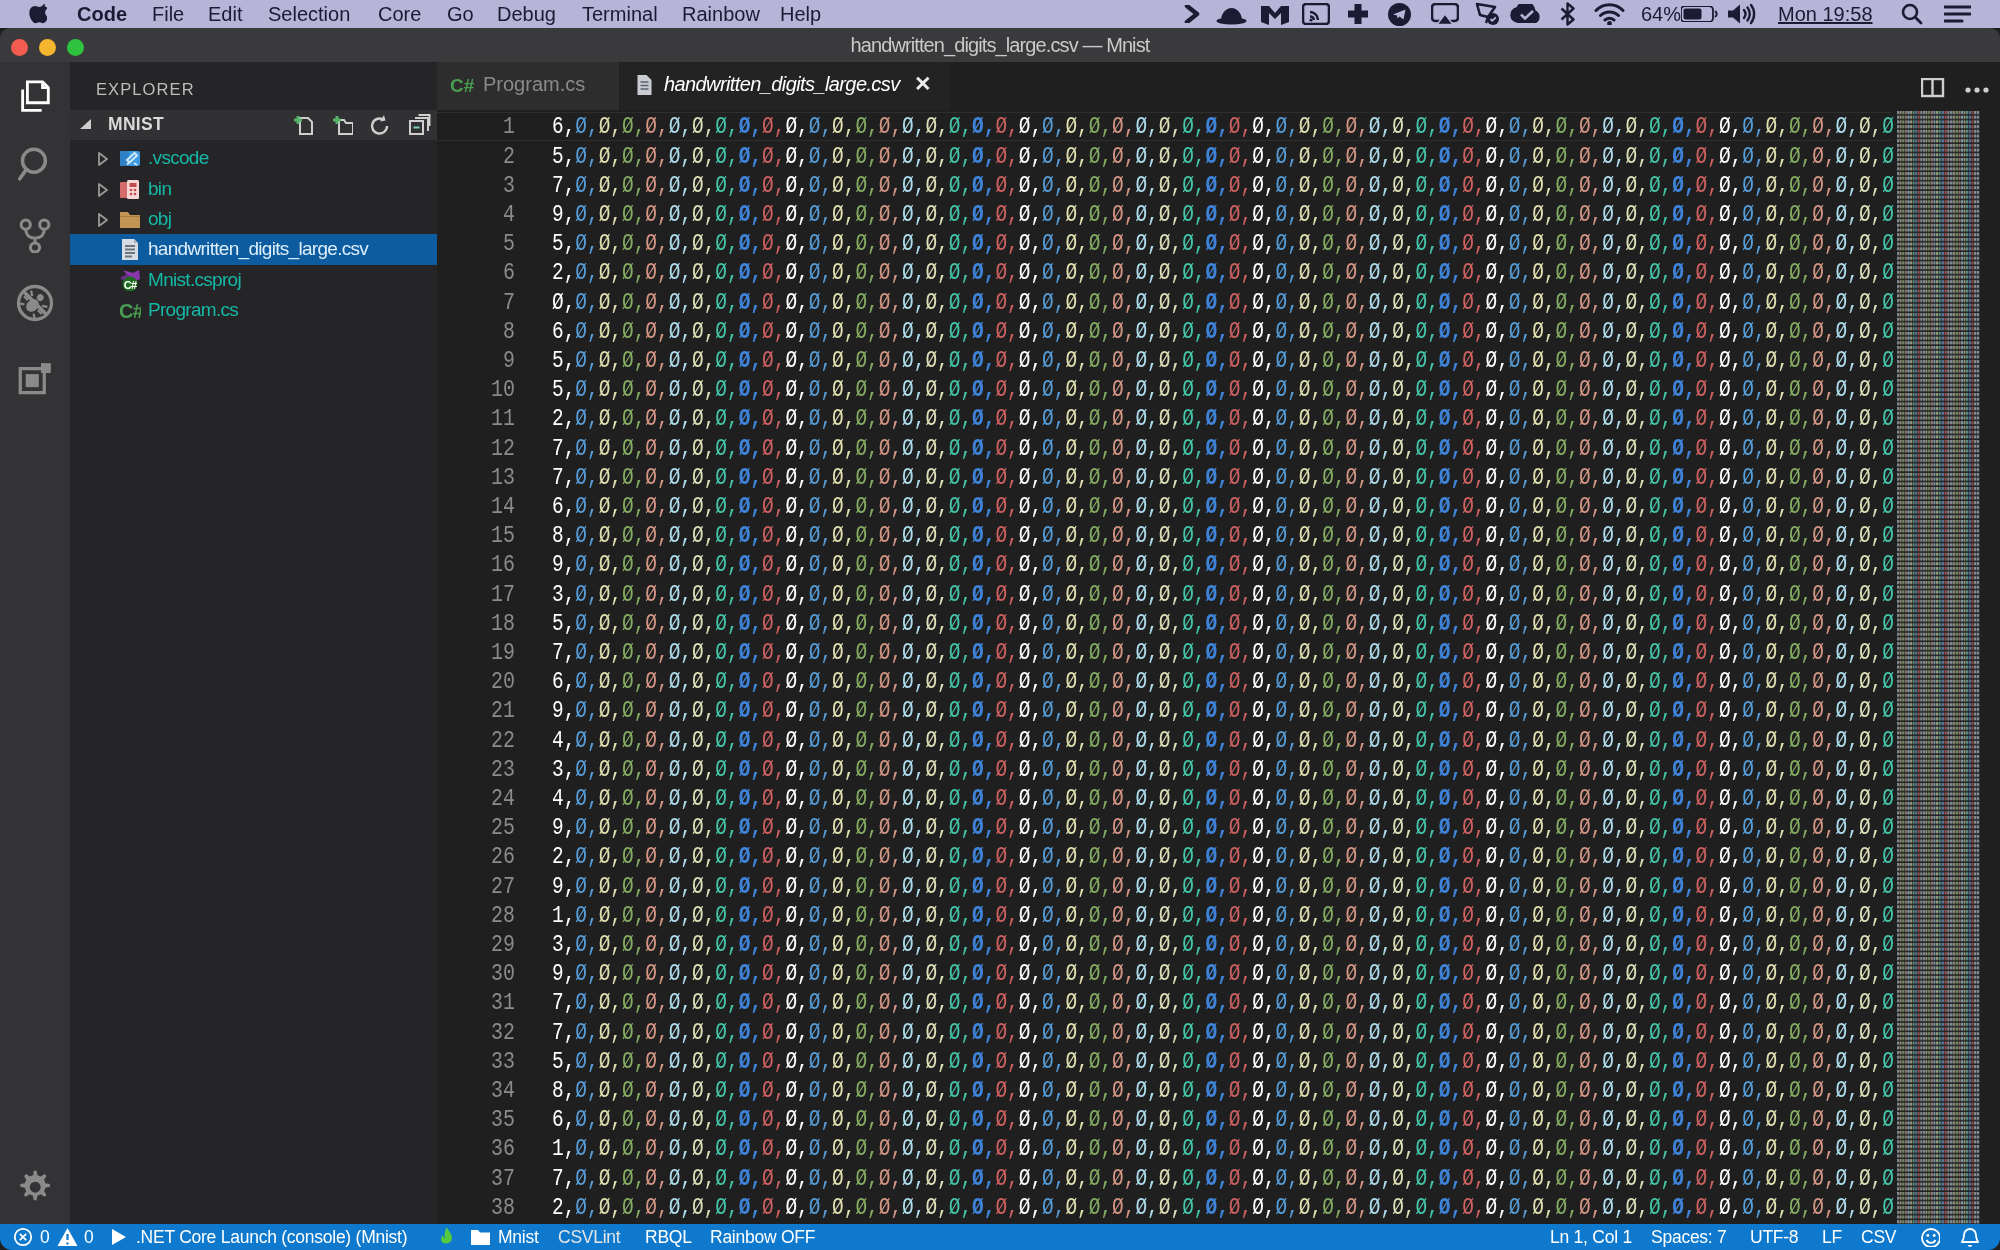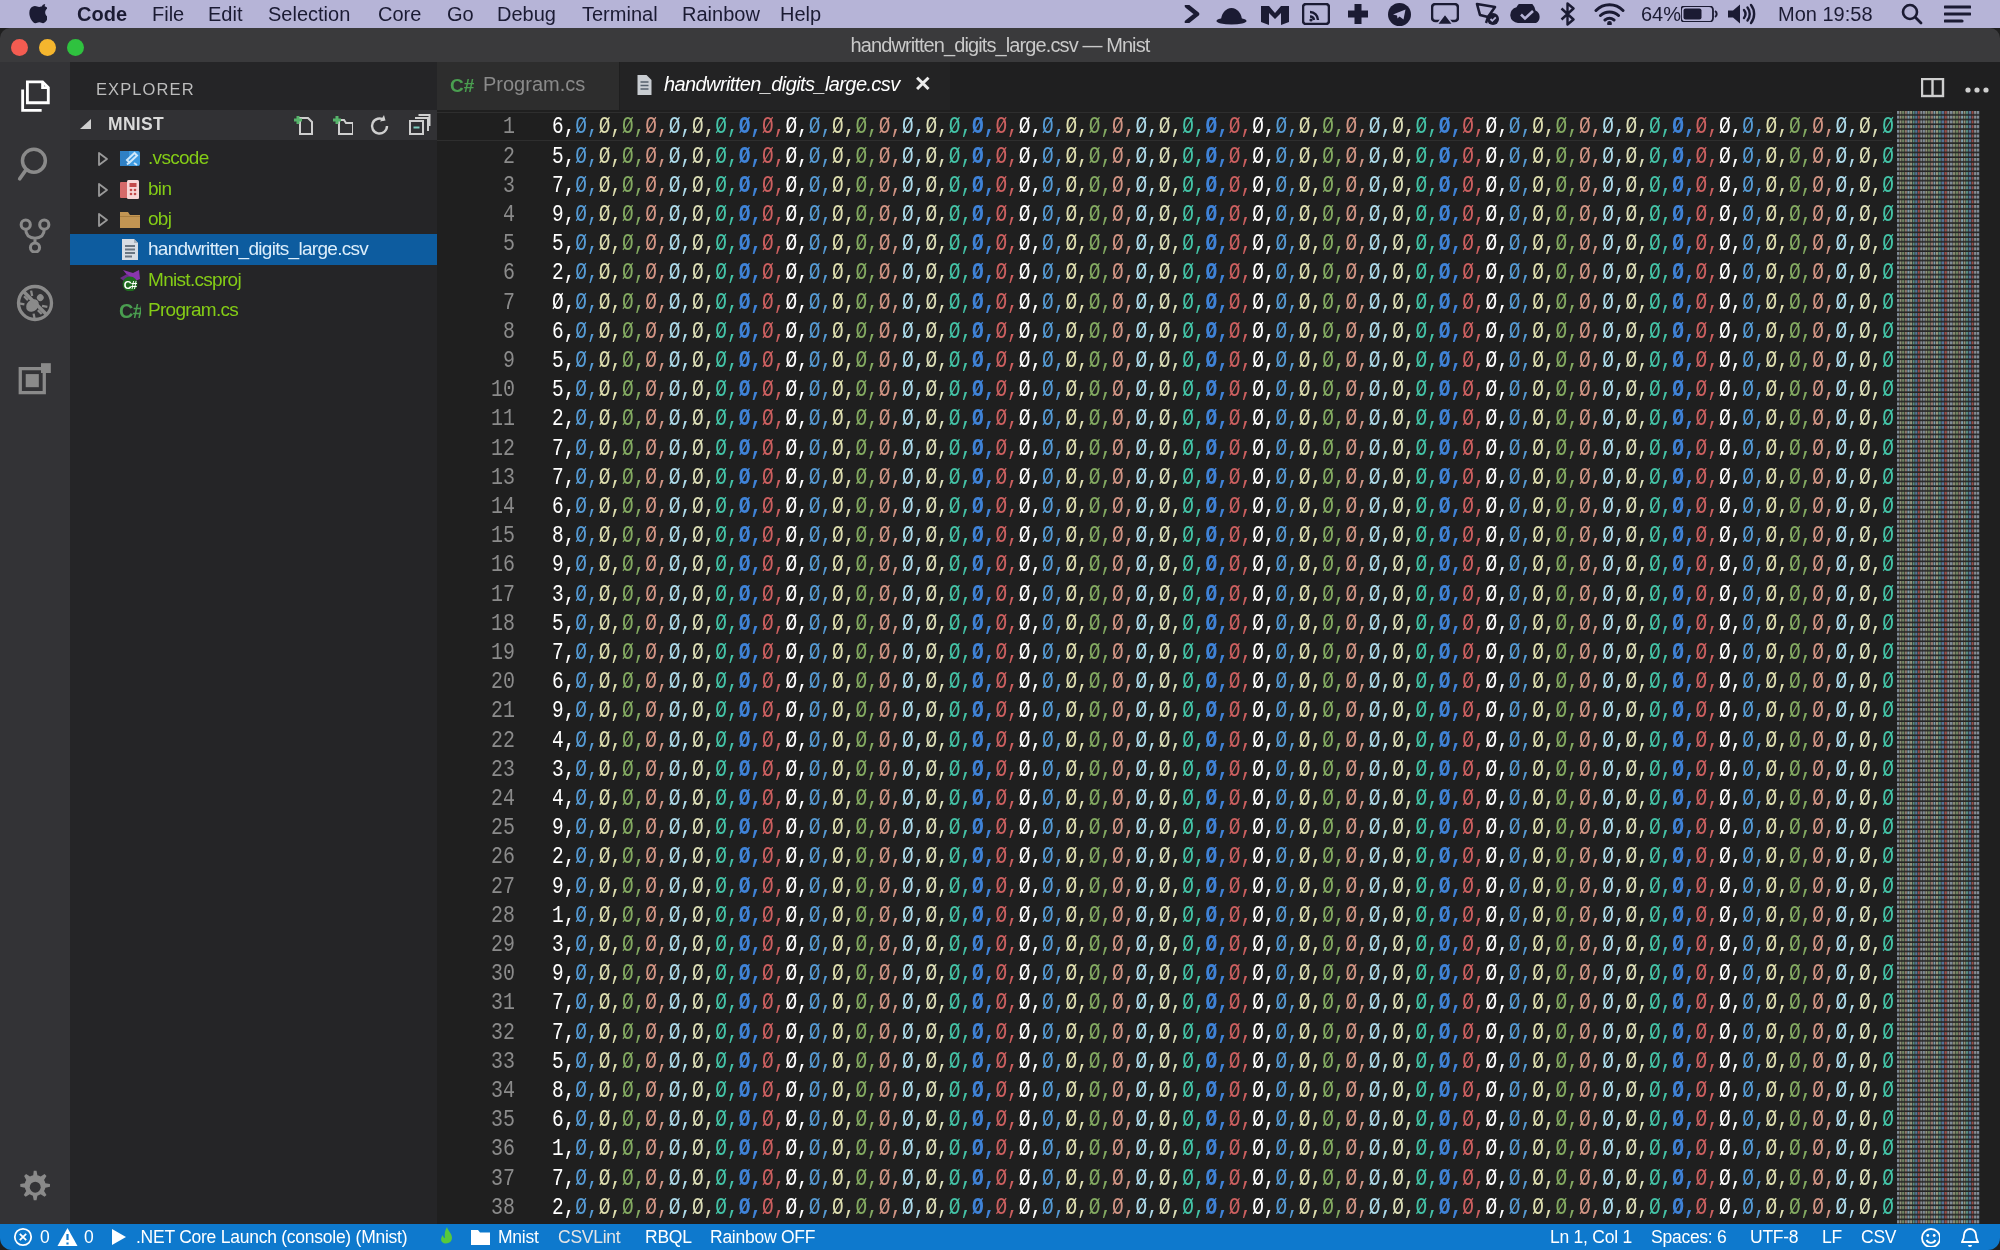--- a/index.html
+++ b/index.html
@@ -10,21 +10,21 @@
 #titlebar{position:absolute;left:0;top:28px;width:2000px;height:34px;background:#3a3a3c;border-radius:10px 10px 0 0;}
 .tl{position:absolute;top:39px;width:17px;height:17px;border-radius:50%}
 #title{position:absolute;top:28px;left:0;width:2000px;height:34px;text-align:center;line-height:34px;color:#c9c9c9;font-size:20px;letter-spacing:-0.9px}
 
 #actbar{position:absolute;left:0;top:62px;width:70px;height:1162px;background:#333336}
 
 #sidebar{position:absolute;left:70px;top:62px;width:367px;height:1162px;background:#252527}
 #explorer-h{position:absolute;left:26px;top:18px;color:#bdbdbd;font-size:16.5px;letter-spacing:1.1px}
 #sec-h{position:absolute;left:0;top:48px;width:367px;height:30px;background:#313134;color:#dadada}
 #sec-h .name{position:absolute;left:38px;top:4px;font-weight:bold;font-size:17.5px;letter-spacing:.3px}
-.trow{position:absolute;left:0;width:367px;height:30.3px;color:#84cc16;font-size:19px;letter-spacing:-0.7px}
+.trow{position:absolute;left:0;width:367px;height:30.3px;color:#14b8a6;font-size:19px;letter-spacing:-0.7px}
 .trow .lbl{position:absolute;left:78px;top:4px;white-space:nowrap}
 .trow.sel{background:#0d5c9f;color:#ddeefb}
 .twst{position:absolute;left:27px;top:7px;width:12px;height:16px}
 #outline-h{position:absolute;left:0;top:1126px;width:367px;height:36px;background:#2f2f31;border-top:1px solid #1d1d1d}
 #outline-h .name{position:absolute;left:29px;top:7px;font-weight:bold;font-size:18px;color:#cfcfcf;letter-spacing:.2px}
 
 #edgroup{position:absolute;left:437px;top:62px;width:1563px;height:1162px;background:#1f1f1f}
 #tabbar{position:absolute;left:0;top:0;width:1563px;height:48px;background:#1f1f20}
 #tab1{position:absolute;left:0;top:0;width:183px;height:48px;background:#2d2d2d;border-right:1px solid #1f1f1f}
 #tab1 .t{position:absolute;left:46px;top:11px;color:#8a8a8a;font-size:20px}
@@ -102,21 +102,21 @@
 <div class="mi" style="left:1641px;">64%</div>
 <svg class="abs" style="left:1681px;top:6px" width="37" height="16" viewBox="0 0 37 16">
       <rect x="0" y="0" width="32" height="16" rx="4" fill="none" stroke="#1b1b33" stroke-width="1.8"></rect>
       <rect x="2.5" y="2.5" width="18" height="11" rx="2" fill="#1b1b33"></rect>
       <path d="M34 5 a3.5 3.5 0 0 1 0 6" stroke="#1b1b33" stroke-width="2" fill="none"></path>
     </svg>
 <svg class="abs" style="left:1727px;top:3px" width="31" height="22" viewBox="0 0 31 22">
       <path d="M1 7.5 h5 l7-6 v19 l-7-6 h-5 z" fill="#1b1b33"></path>
       <path d="M17 7 a6.5 6.5 0 0 1 0 8 M20.5 4.5 a10.5 10.5 0 0 1 0 13 M24 2 a14.5 14.5 0 0 1 0 18" stroke="#1b1b33" stroke-width="2.4" fill="none" stroke-linecap="round"></path>
     </svg>
-<div class="mi" style="left:1778px;">Mon 19:58</div>
+<div class="mi" style="left:1778px;text-decoration:underline;">Mon 19:58</div>
 <svg class="abs" style="left:1901px;top:3px" width="22" height="22" viewBox="0 0 22 22">
       <circle cx="9" cy="9" r="7" fill="none" stroke="#1b1b33" stroke-width="2.6"></circle>
       <path d="M14.5 14.5 L20 20" stroke="#1b1b33" stroke-width="2.8" stroke-linecap="round"></path>
     </svg>
 <svg class="abs" style="left:1944px;top:5px" width="27" height="18" viewBox="0 0 27 18">
       <path d="M1 2 h25 M1 9 h25 M1 16 h17" stroke="#1b1b33" stroke-width="3.2" stroke-linecap="round"></path>
     </svg>
 </div>
 <div id="titlebar"></div>
 <div class="tl" style="left:10.5px;background:#f45c51"></div>
@@ -410,21 +410,21 @@
       <path d="M9 0 C10 4 14 6 14 11 A6 6 0 0 1 4 15 C2 12 4 9 5 8 C5 10 6 11 7 11 C6 8 7 3 9 0 Z" fill="#57c93c"></path>
     </svg>
 <svg class="abs" style="left:470px;top:5px" width="21" height="17" viewBox="0 0 21 17">
       <path d="M1 1 h7 l2 2.5 h10 v12.5 h-19 z" fill="#fff"></path>
     </svg>
 <div class="si" style="left:498px">Mnist</div>
 <div class="si green" style="left:558px">CSVLint</div>
 <div class="si" style="left:645px">RBQL</div>
 <div class="si" style="left:710px">Rainbow OFF</div>
 <div class="si" style="left:1550px">Ln 1, Col 1</div>
-<div class="si" style="left:1651px">Spaces: 6</div>
+<div class="si" style="left:1651px">Spaces: 7</div>
 <div class="si" style="left:1750px">UTF-8</div>
 <div class="si" style="left:1822px">LF</div>
 <div class="si" style="left:1861px">CSV</div>
 <svg class="abs" style="left:1921px;top:4px" width="19" height="19" viewBox="0 0 19 19">
       <circle cx="10" cy="10" r="9" fill="none" stroke="#fff" stroke-width="1.8"></circle>
       <circle cx="6.8" cy="7.5" r="1.4" fill="#fff"></circle>
       <circle cx="13.2" cy="7.5" r="1.4" fill="#fff"></circle>
       <path d="M5.5 12 a5 5 0 0 0 9 0" fill="none" stroke="#fff" stroke-width="1.8"></path>
     </svg>
 <svg class="abs" style="left:1960px;top:4px" width="19" height="19" viewBox="0 0 19 19">

